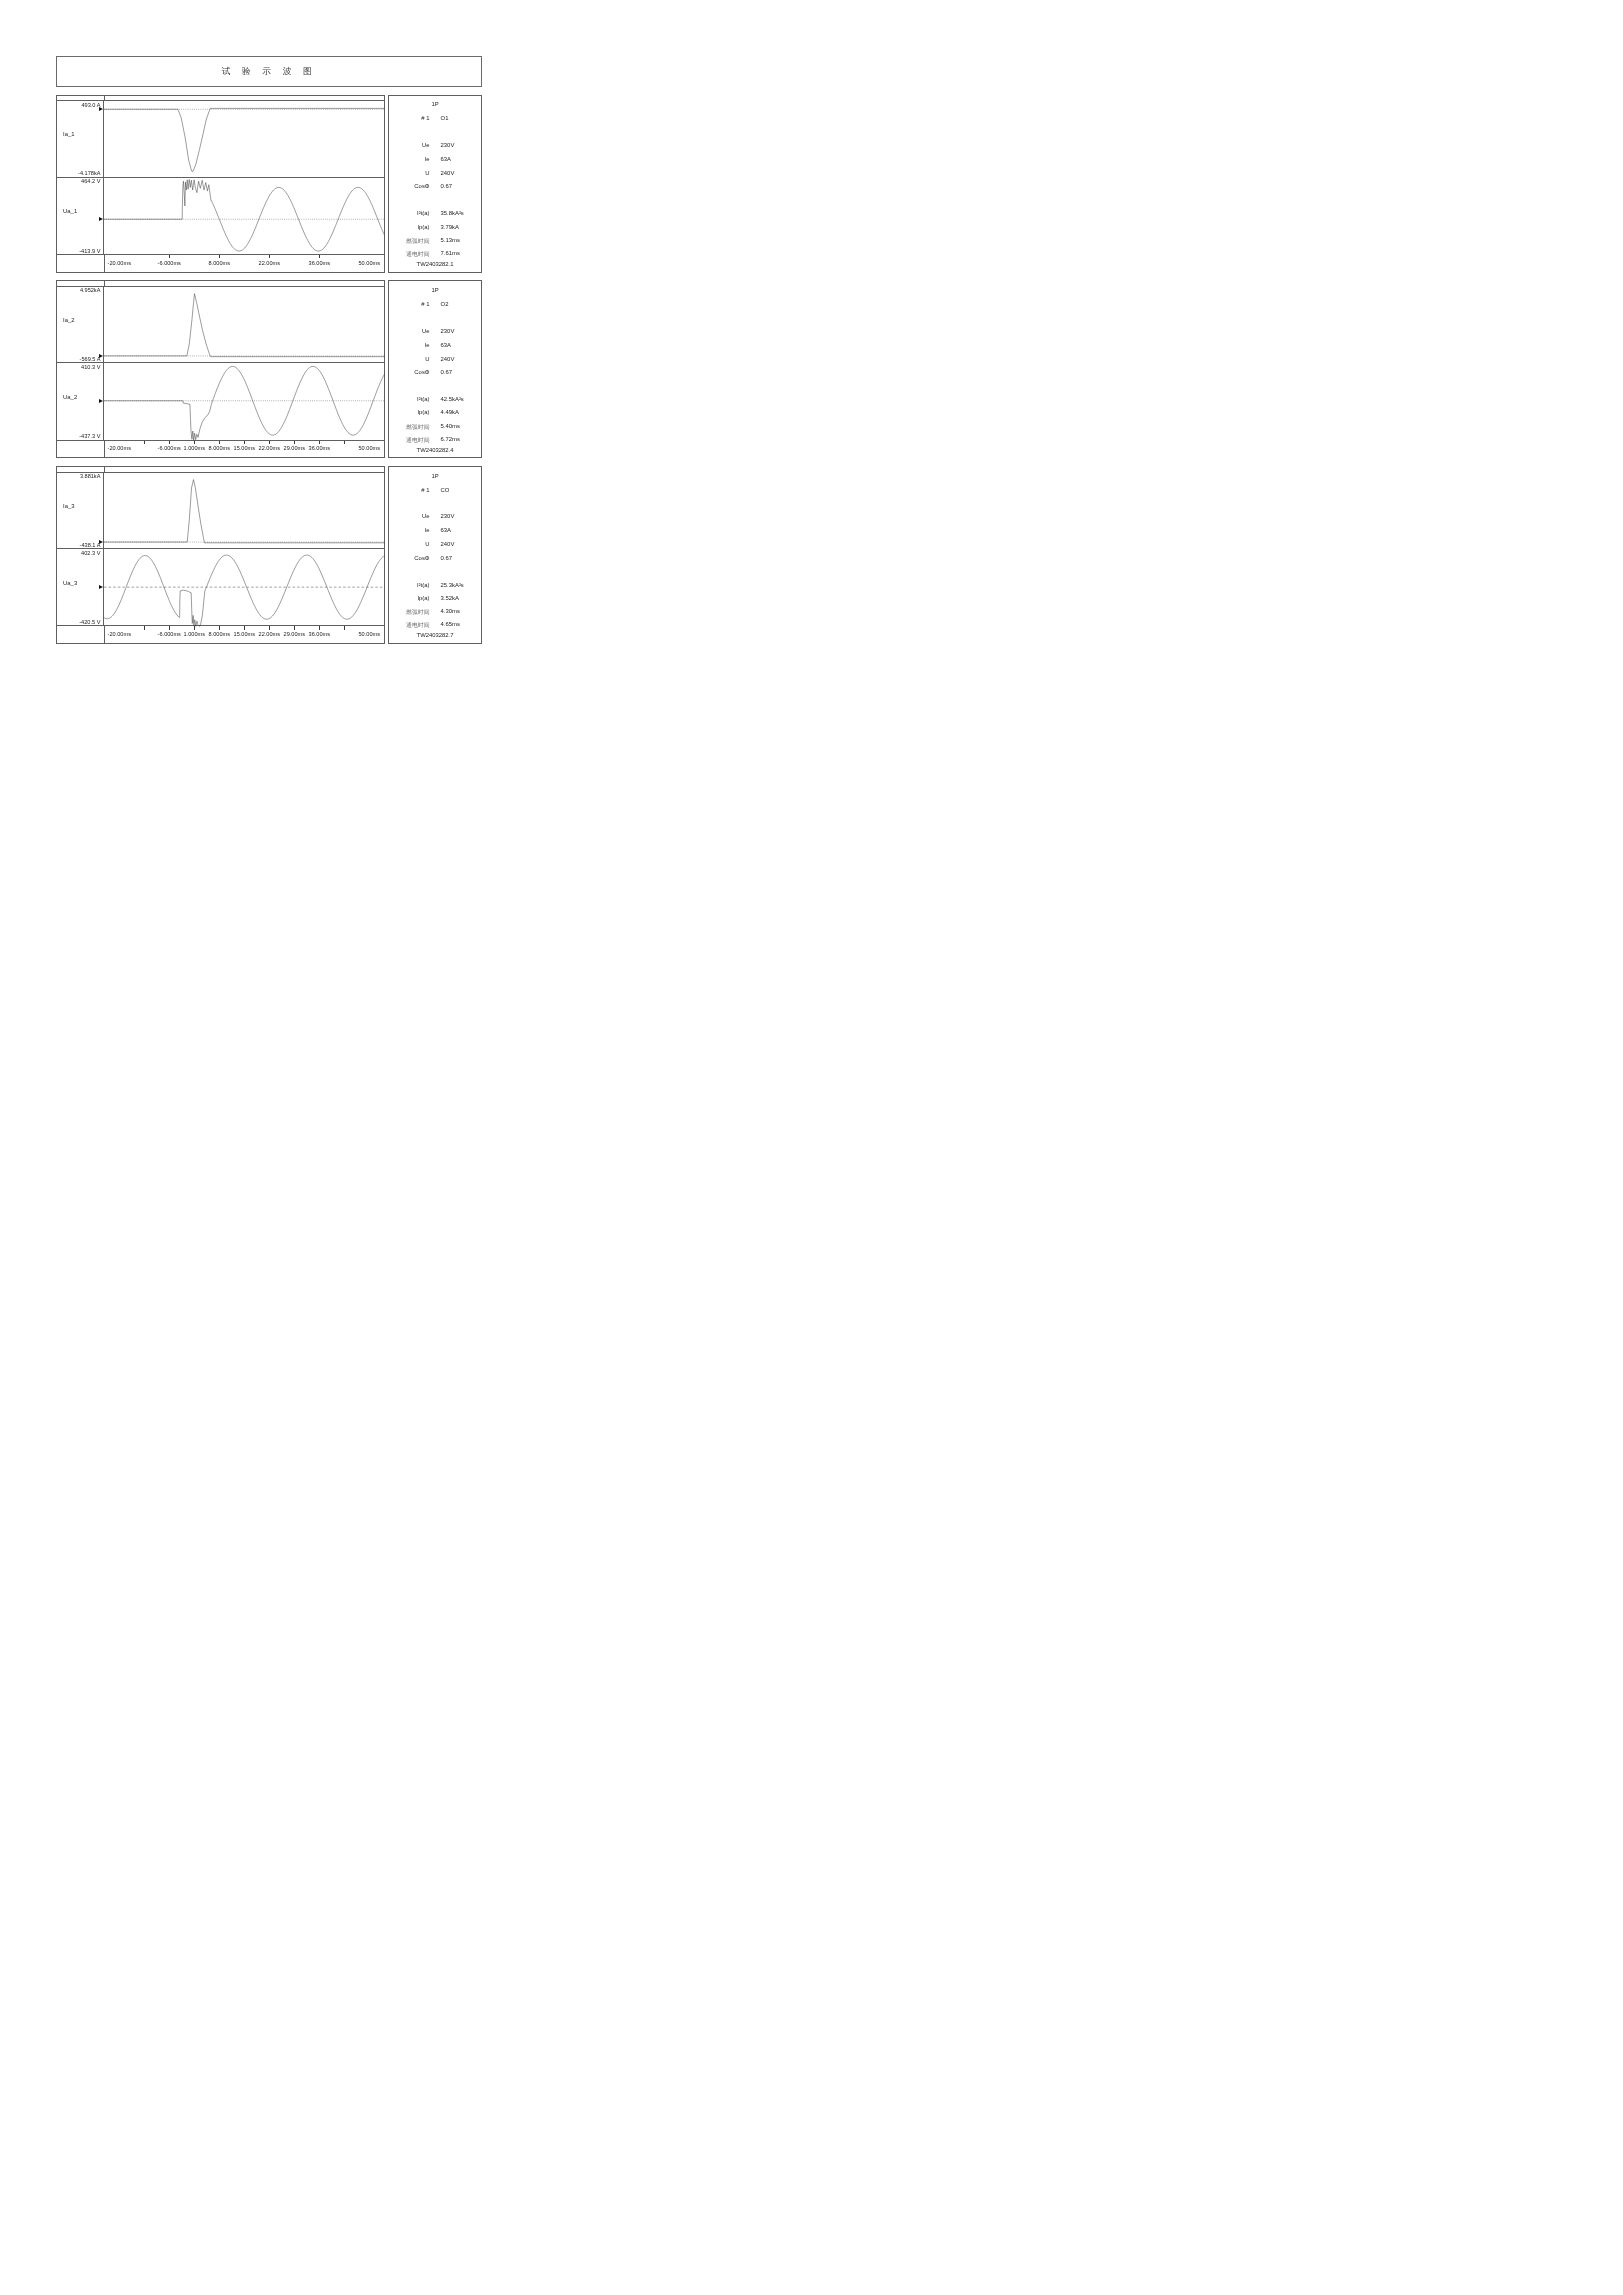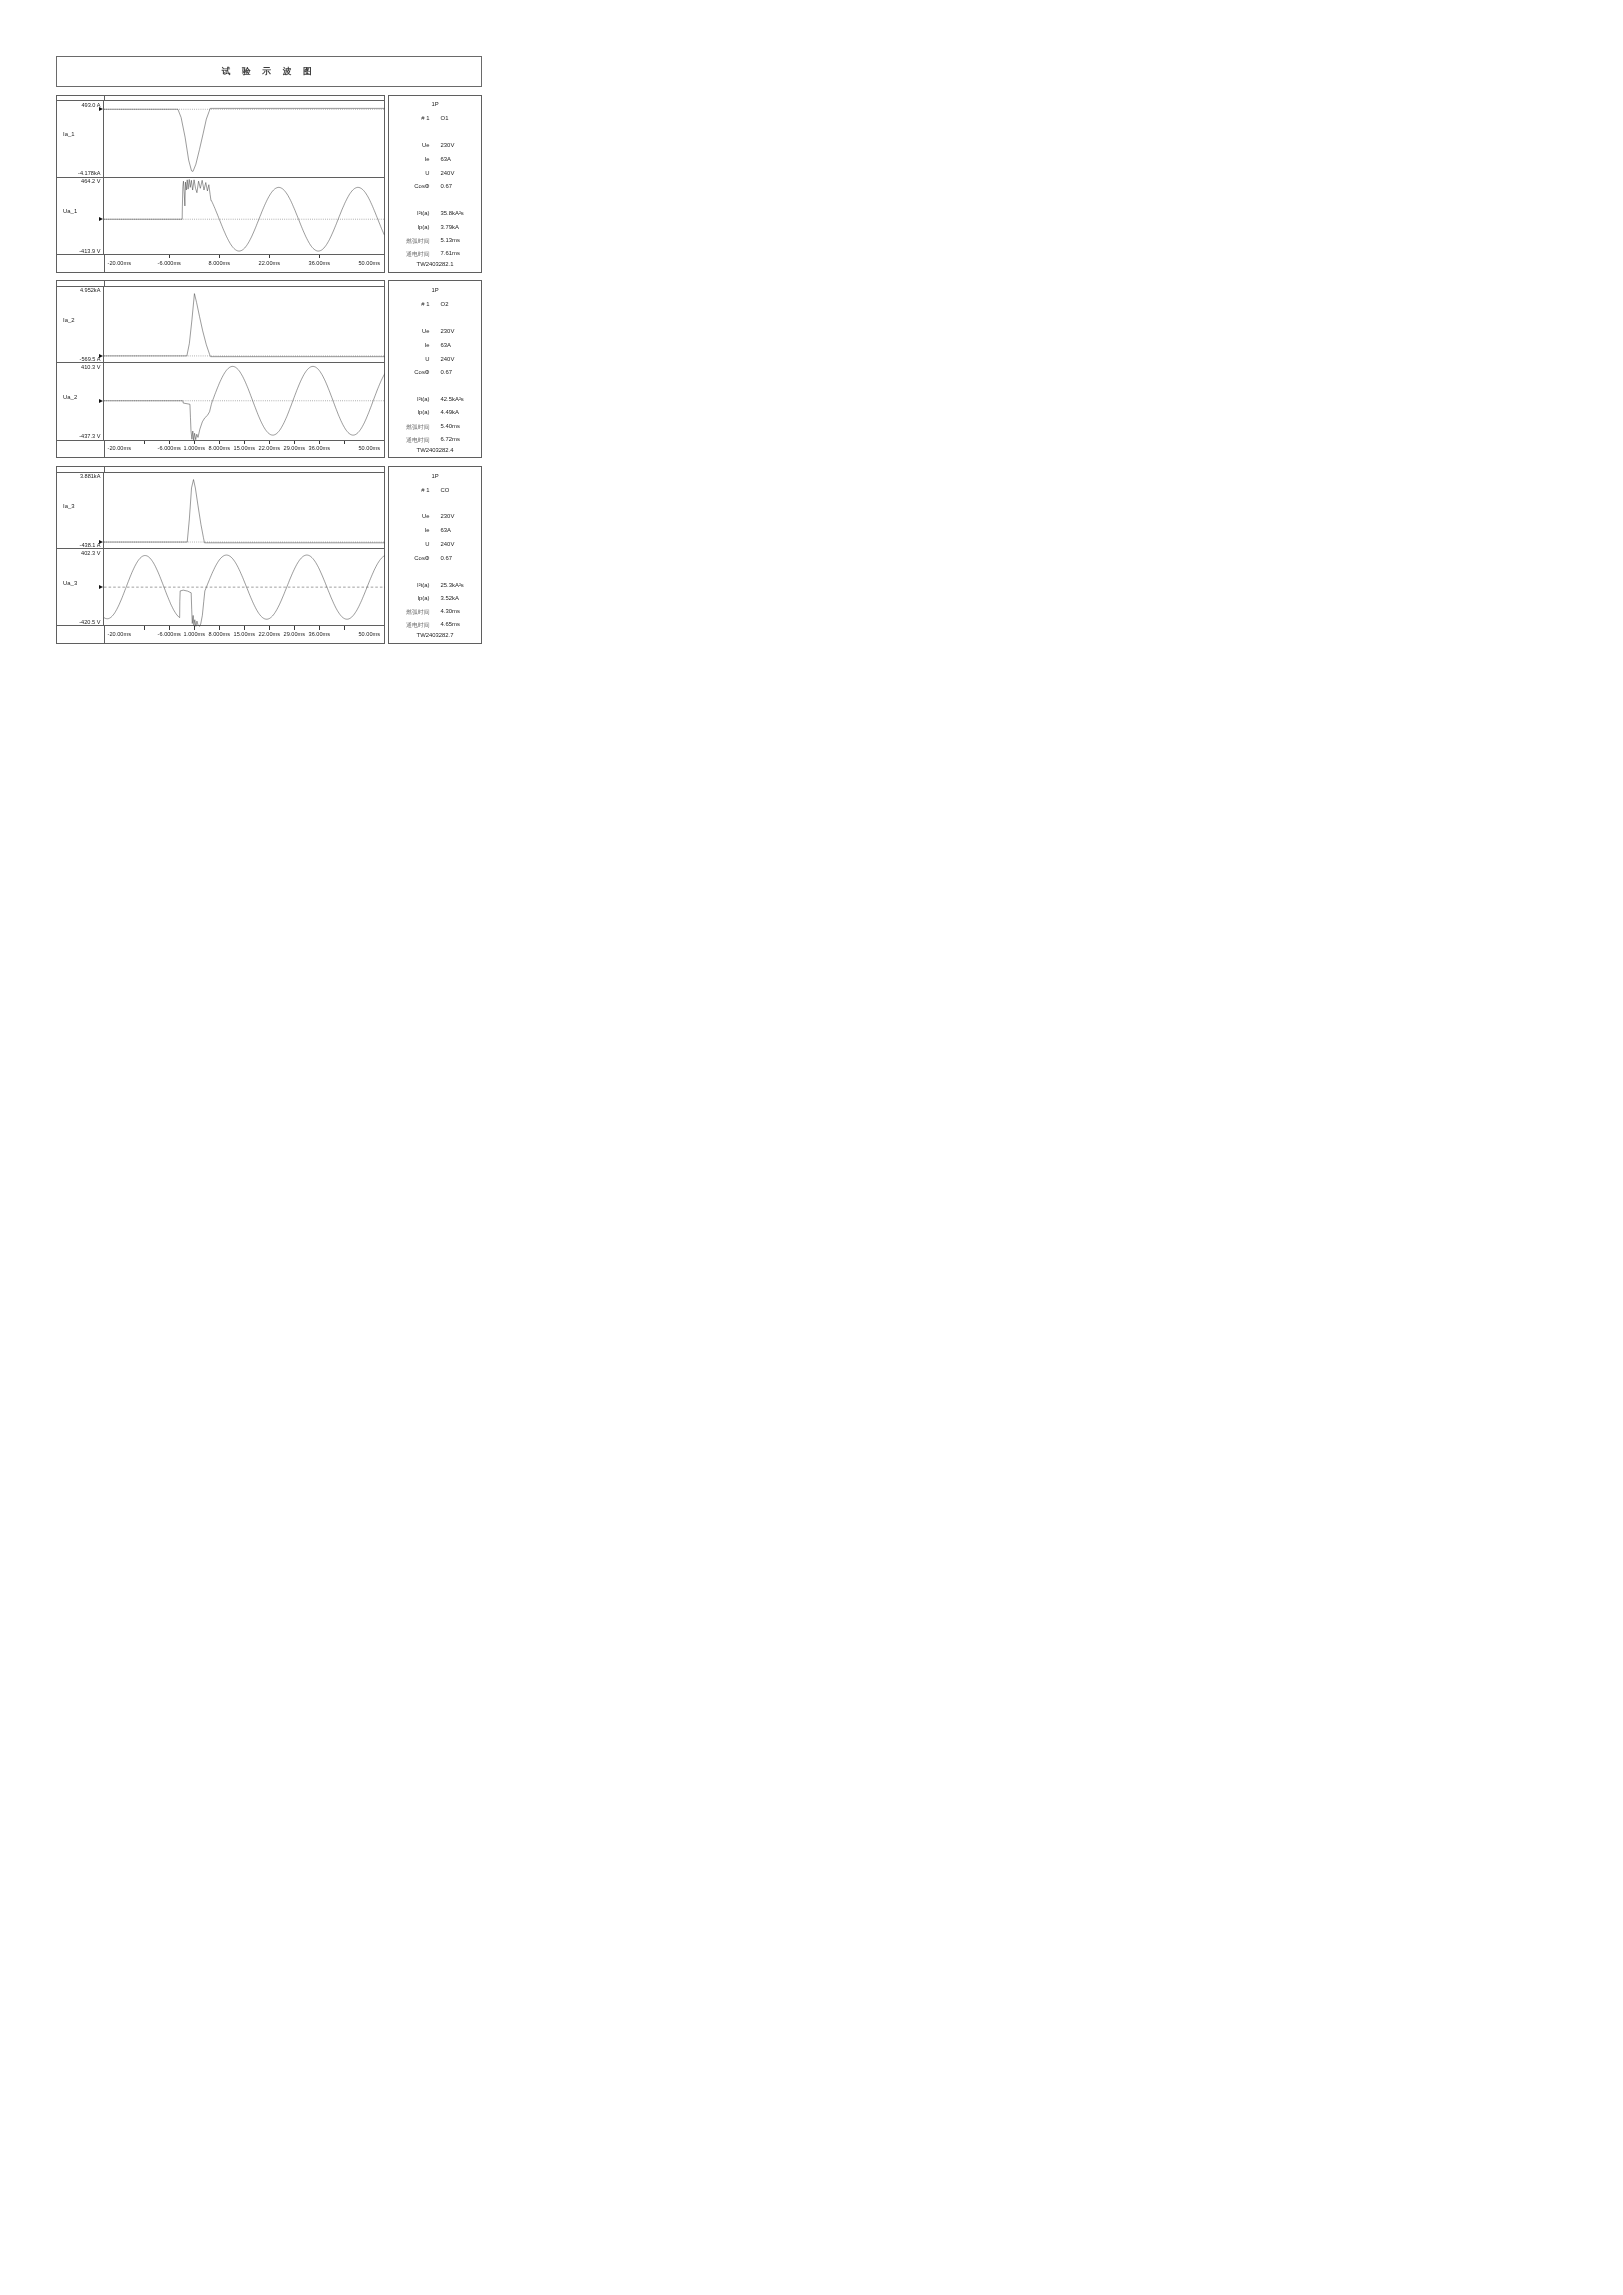--- a/index.html
+++ b/index.html
@@ -1,19 +1,19 @@
 <!DOCTYPE html>
 <html style="font-size:8.2px"><head>
 <meta charset="utf-8">
 <style>
   html,body{margin:0;padding:0;background:#fff;}
   body{width:541px;height:765px;position:relative;font-family:"Liberation Sans",sans-serif;color:#1c1c1c;}
   .page{position:absolute;left:56px;top:56px;width:426px;}
   .title-box{height:29px;border:0.5px solid #6a6a6a;border-top:1px solid #6a6a6a;border-bottom:1px solid #6a6a6a;
-    display:flex;align-items:center;justify-content:center;margin-bottom:4.1px;background:#fff;font-weight:bold;}
+    display:flex;align-items:center;justify-content:center;margin-bottom:4.1px;background:#fff;}
   .title-box span{font-size:8.7px;letter-spacing:4.6px;color:#3a3a3a;}
   .block{display:flex;margin-top:7.7px;}
   .chart-box{width:329px;height:178px;border:0.5px solid #5f5f5f;box-sizing:border-box;display:flex;flex-direction:column;background:#fff;}
   .top-strip{height:4.6px;border-bottom:0.5px solid #5f5f5f;display:flex;}
   .top-strip .lcell{width:47px;border-right:0.5px solid #5f5f5f;}
   .subplot{display:flex;position:relative;}
   .subplot.sp-current{height:77px;}
   .subplot.sp-voltage{height:78px;border-top:0.5px solid #5f5f5f;}
   .label-col{width:47px;min-width:47px;border-right:0.5px solid #5f5f5f;position:relative;box-sizing:border-box;}
   .max-label{position:absolute;top:0.5px;right:2.6px;font-size:5.6px;white-space:nowrap;}

